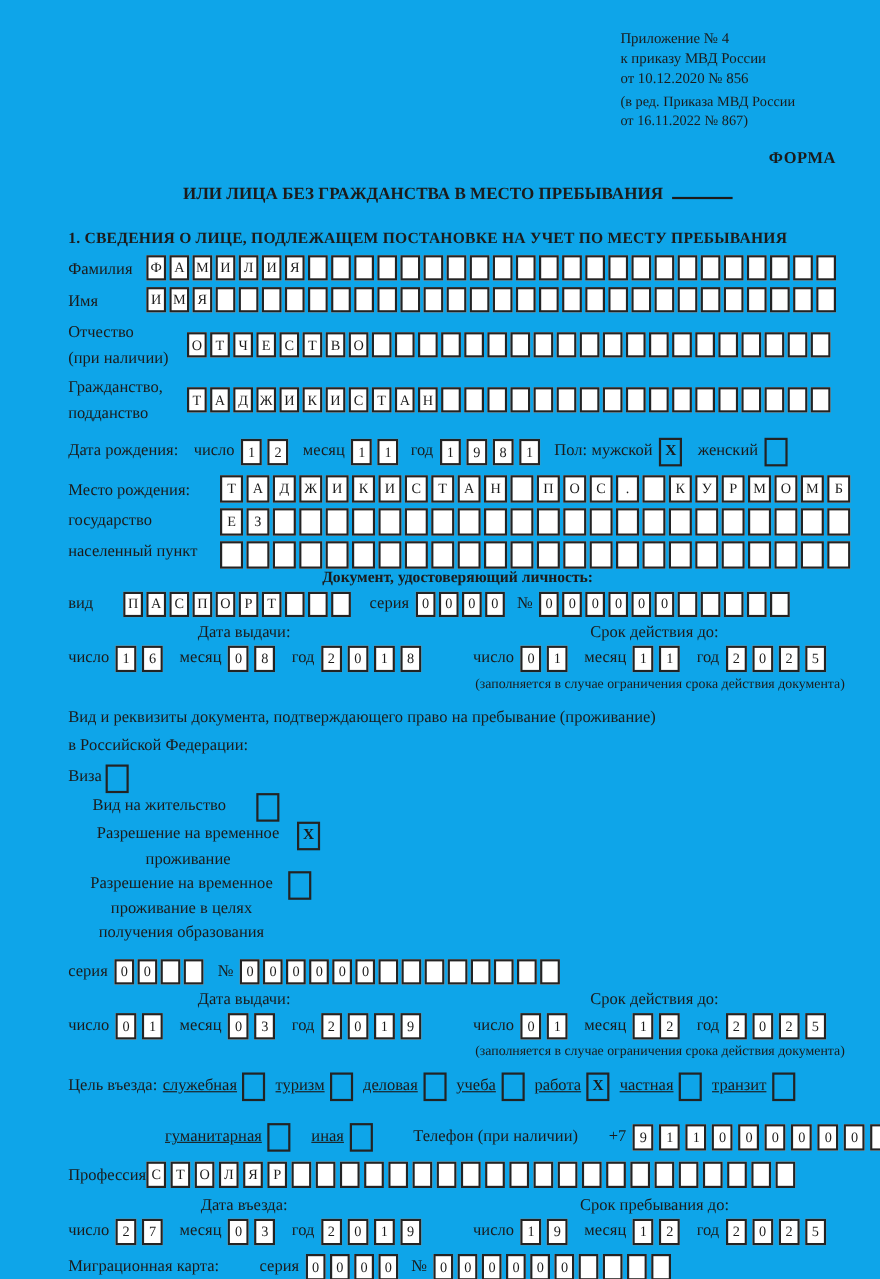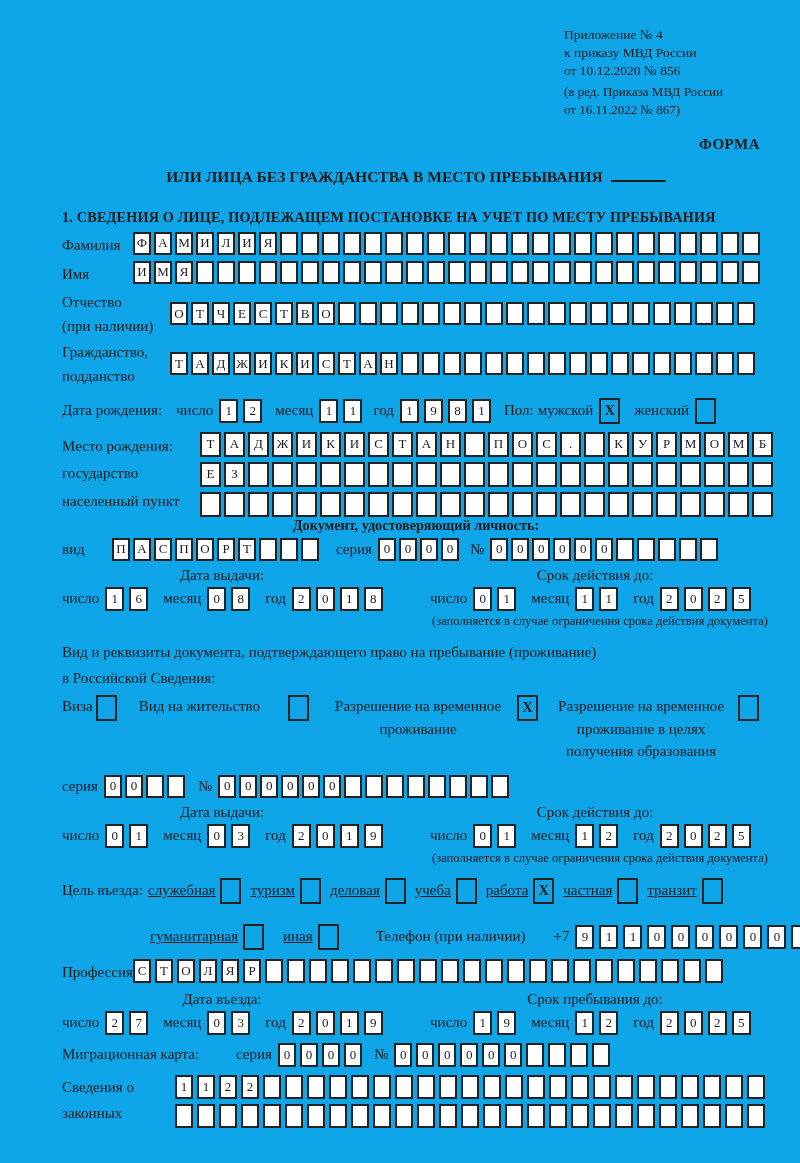--- a/index.html
+++ b/index.html
@@ -42,21 +42,21 @@
   .date-head{font-size:15px;text-align:center;}
   .ds-left .date-head{width:320px;}
   .ds-right .date-head{width:330px;}
   .date-line{display:flex;align-items:center;margin-top:3px;}
   .date-line .cells{margin-right:10px;}
   .date-note{font-size:12.6px;margin-top:3px;text-align:center;}
 
   .checkbox{flex:0 0 auto;display:inline-flex;width:17px;height:22px;border:2px solid #232323;
             align-items:center;justify-content:center;font-size:14px;font-weight:bold;}
   .intro{font-size:15px;margin-top:10px;line-height:1.75;}
-  .visa-row{display:flex;align-items:flex-start;margin-top:4px;}
+  .visa-row{display:flex;align-items:flex-start;margin-top:4px;flex-direction:column;}
   .opt{display:flex;align-items:flex-start;}
   .opt-text{font-size:15px;text-align:center;line-height:1.5;}
   .purpose-row{display:flex;align-items:center;margin-top:12px;}
   .p-item{display:flex;align-items:center;margin-right:9px;}
   .p-item .dlbl{margin-right:5px;text-decoration:underline;}
 </style>
 </head>
 <body>
 
 <div class="page">
@@ -419,21 +419,21 @@
             <span class="cell">2</span>
             <span class="cell">5</span>
           </span>
       </div>
       <div class="date-note">(заполняется в случае ограничения срока действия документа)</div>
     </div>
   </div>
 
   <div class="intro">
     <div>Вид и реквизиты документа, подтверждающего право на пребывание (проживание)</div>
-    <div>в Российской Сведения:</div>
+    <div>в Российской Федерации:</div>
   </div>
 
   <div class="visa-row">
     <div class="opt">
       <span class="opt-text">Виза</span>
       <span class="checkbox" style="margin-left:3px;"></span>
     </div>
     <div class="opt" style="margin-left:22px;">
       <span class="opt-text">Вид на жительство</span>
       <span class="checkbox" style="margin-left:28px;"></span>

